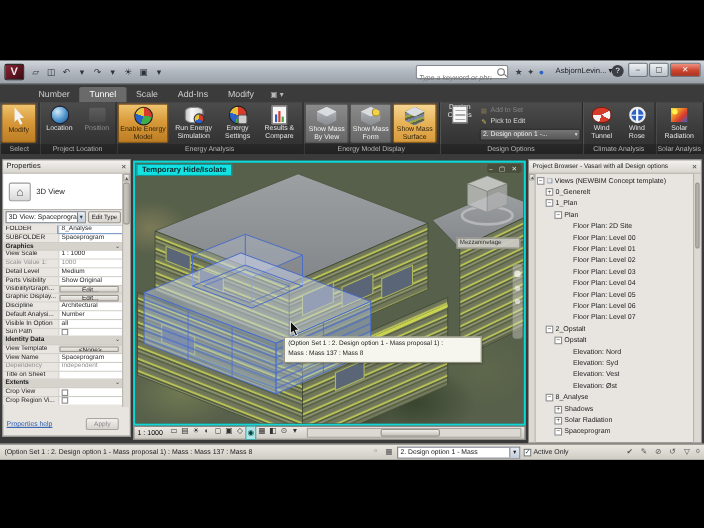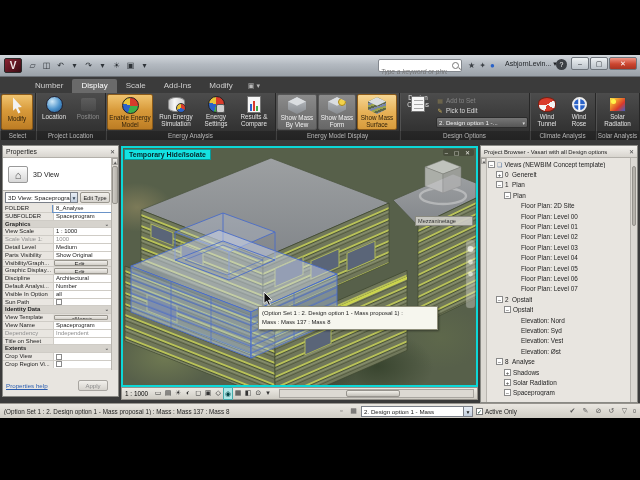--- a/index.html
+++ b/index.html
@@ -220,21 +220,21 @@
       <div id="winbtns">
         <div class="wb">–</div>
         <div class="wb">▢</div>
         <div class="wb close">✕</div>
       </div>
     </div>
 
     <div id="tabrow">
       <span id="tabs" style="display:flex">
           <div class="tab">Number</div>
-          <div class="tab active">Display</div>
+          <div class="tab active">Tunnel</div>
           <div class="tab">Scale</div>
           <div class="tab">Add-Ins</div>
           <div class="tab">Modify</div>
         </span>
       <span id="tabextra">▣ ▾</span>
     </div>
 
     <div id="ribbon">
         <div class="rgroup" style="width: 36px;">
           <div class="rbtns">

